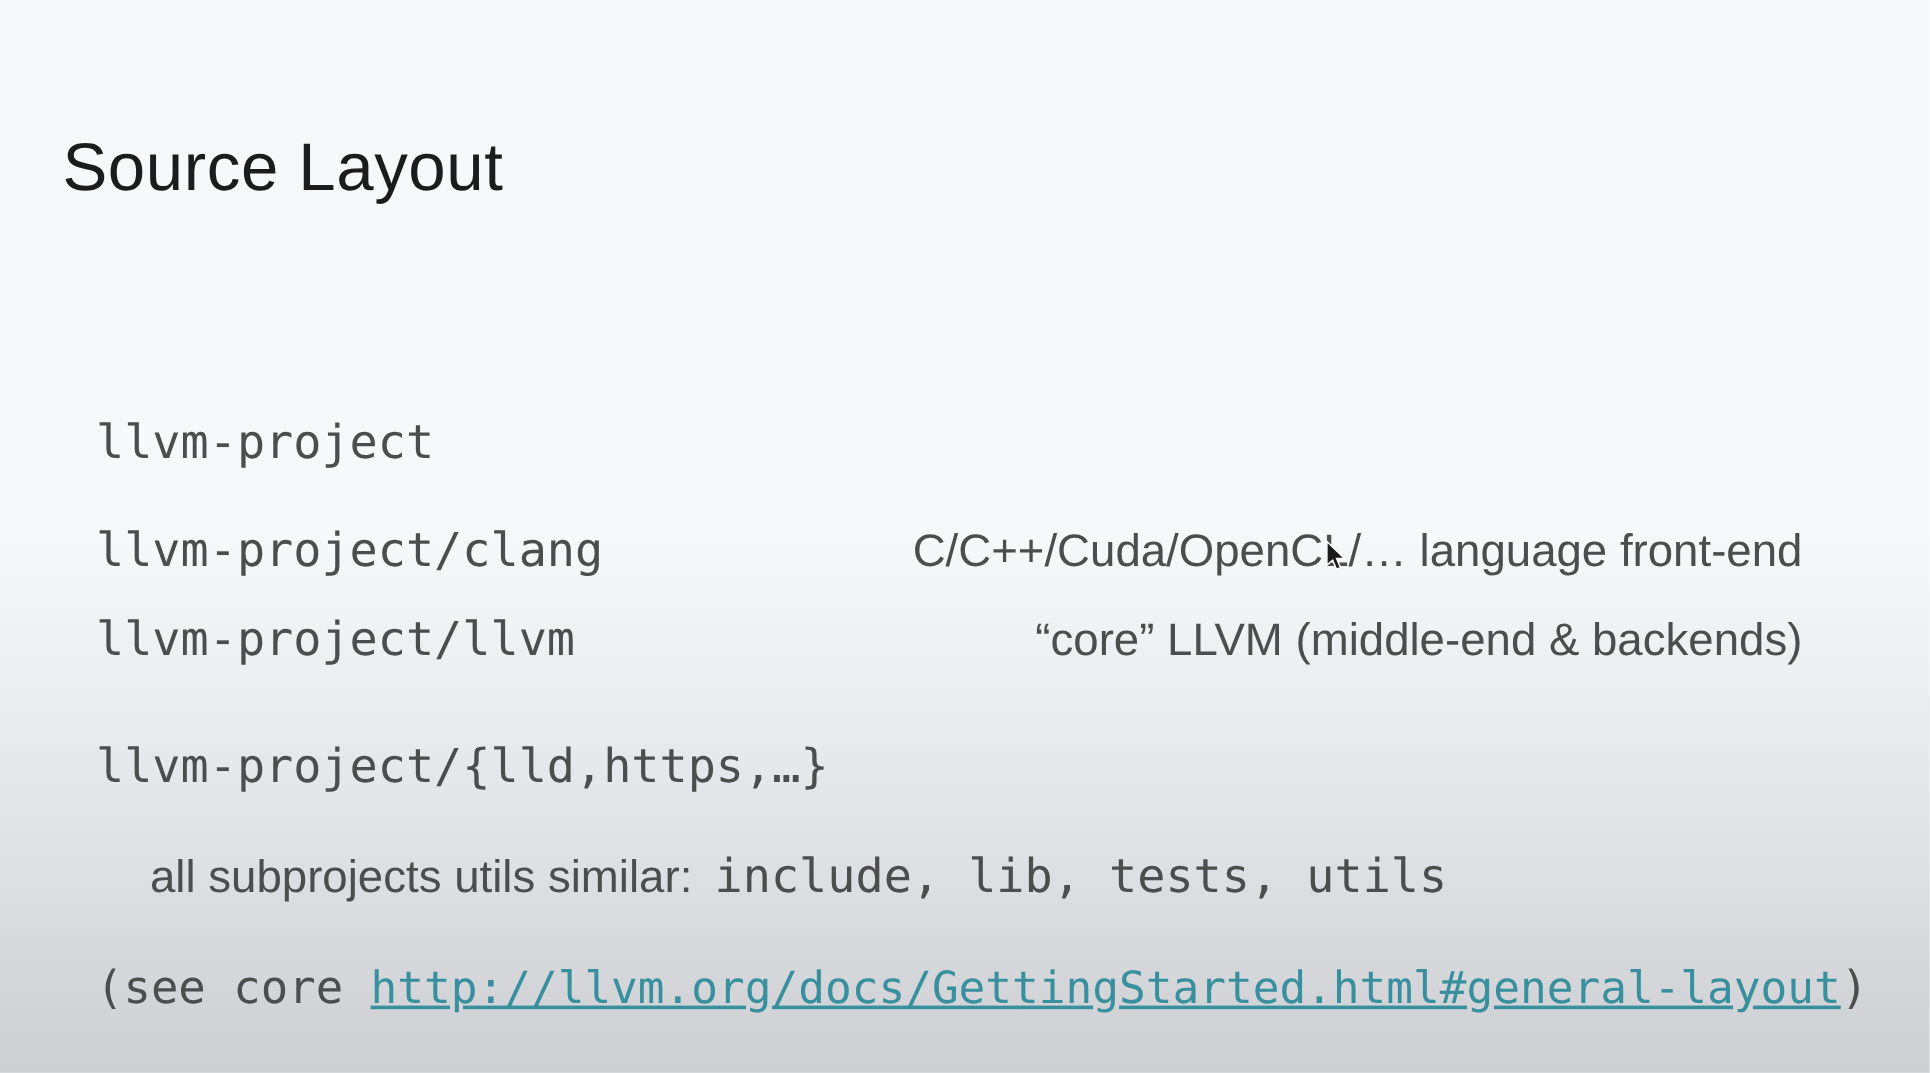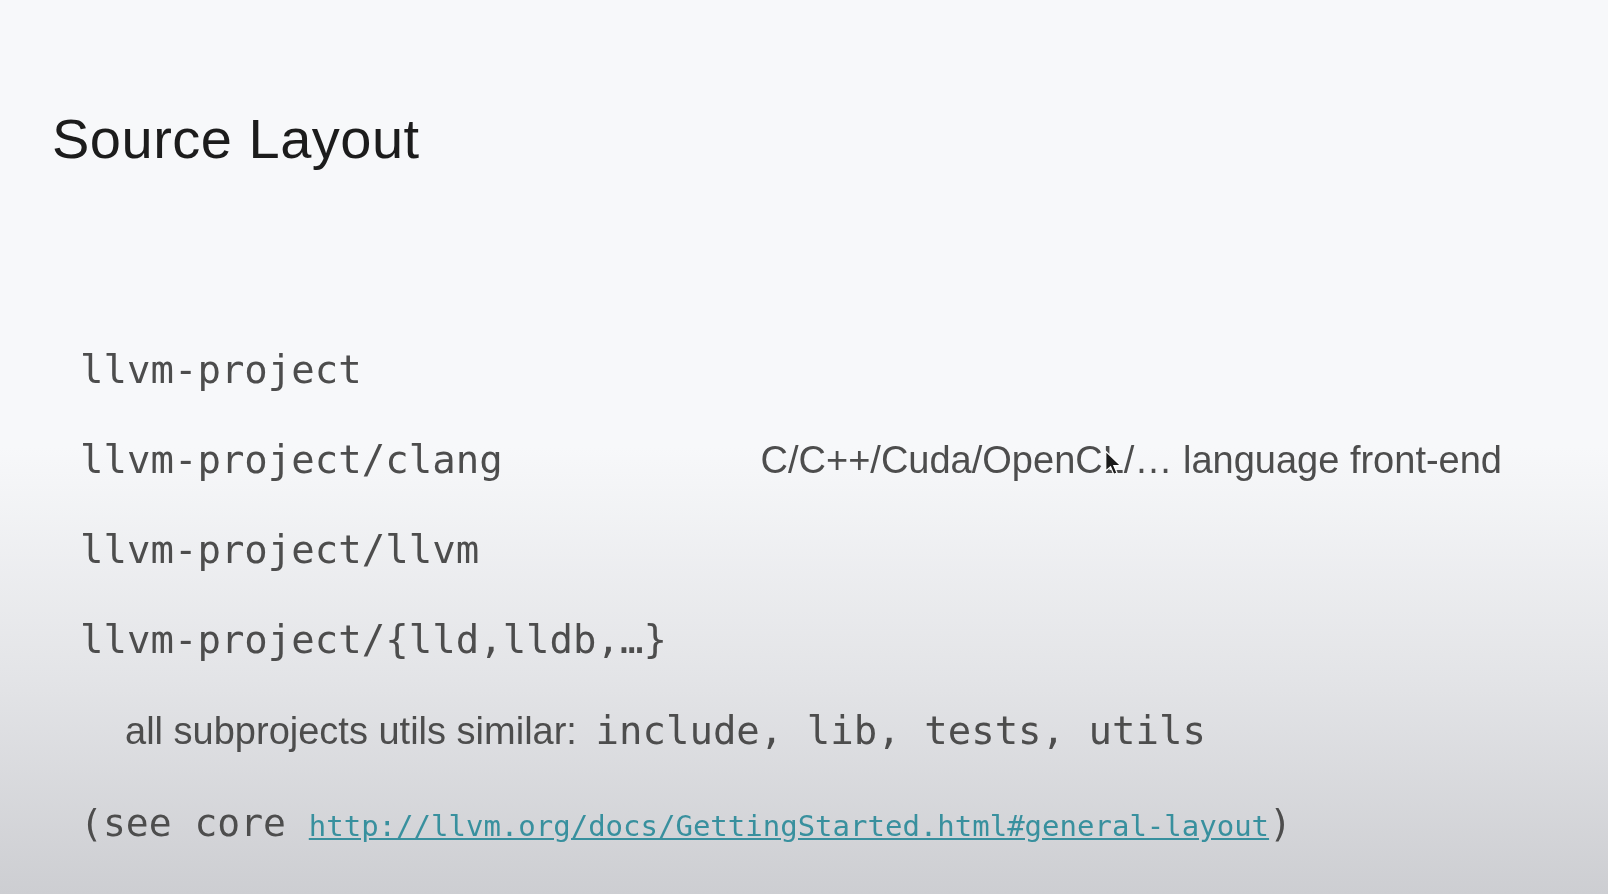--- a/index.html
+++ b/index.html
@@ -17,32 +17,32 @@
     font-size: 56px; font-weight: 400; color: var(--title, #1c1c1c);
     letter-spacing: 0.5px;
   }
   .row {
     position: absolute; left: 80px; right: 106px;
     display: flex; justify-content: space-between; align-items: baseline;
     font-size: 38px; line-height: 50px; color: var(--body, #4d4d4d);
   }
   .r1 { top: 345px; }
   .r2 { top: 435px; }
-  .r3 { top: 525px; gap: 16px; }
+  .r3 { top: 509px; gap: 16px; }
   .r4 { top: 615px; }
   .mono { font-family: "DejaVu Sans Mono", "Liberation Mono", monospace; font-size: 39px; }
   .pre { white-space: pre; }
   .desc { text-align: right; }
   a.link {
     color: var(--link, #38909e);
     text-decoration: underline;
     cursor: pointer;
   }
   .link-sm-sans { font-size: 26px; font-family: "Liberation Sans", sans-serif; }
-  .link-sm-mono { font-size: 29px; font-family: "DejaVu Sans Mono", "Liberation Mono", monospace; }
+  .link-sm-mono { font-size: 37px; font-family: "DejaVu Sans Mono", "Liberation Mono", monospace; }
   .note {
     position: absolute; left: 125px; top: 706px;
     font-size: 38px; line-height: 50px; color: var(--body, #4d4d4d);
   }
   .note .mono { margin-left: 8px; }
   .footer {
     position: absolute; left: 80px; top: 798px;
     font-size: 38px; line-height: 50px; color: var(--body, #4d4d4d);
   }
   .cursor { position: absolute; left: 1101px; top: 450px; pointer-events: none; }
@@ -58,24 +58,25 @@
     <span class="mono">llvm-project</span>
   </div>
 
   <div class="row r2">
     <span class="mono">llvm-project/clang</span>
     <span class="desc">C/C++/Cuda/OpenCL/… language front-end</span>
   </div>
 
   <div class="row r3">
     <span class="mono">llvm-project/llvm</span>
+    <span class="desc">“core” LLVM (middle-end &amp; backends)</span>
   </div>
 
   <div class="row r4">
-    <span class="mono">llvm-project/{lld,lldb,…}</span>
+    <span class="mono">llvm-project/{lld,https,…}</span>
   </div>
 
   <div class="note">
     <span class="pre">all subprojects utils similar: </span><span class="mono">include, lib, tests, utils</span>
   </div>
 
   <div class="footer mono">
     <span class="pre">(see core </span><a class="link link-sm-mono">http://llvm.org/docs/GettingStarted.html#general-layout</a><span>)</span>
   </div>
 

